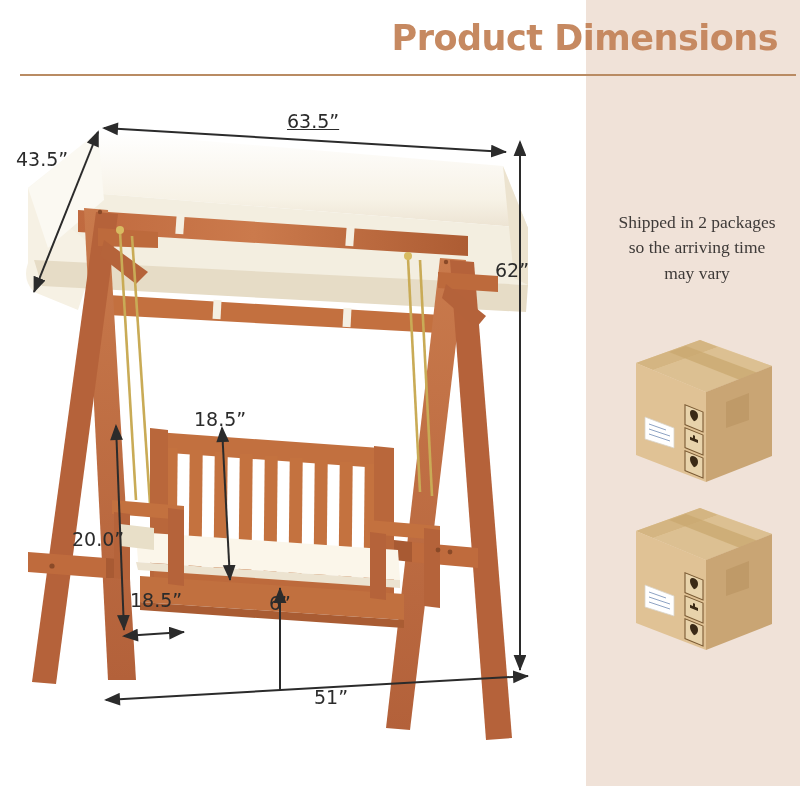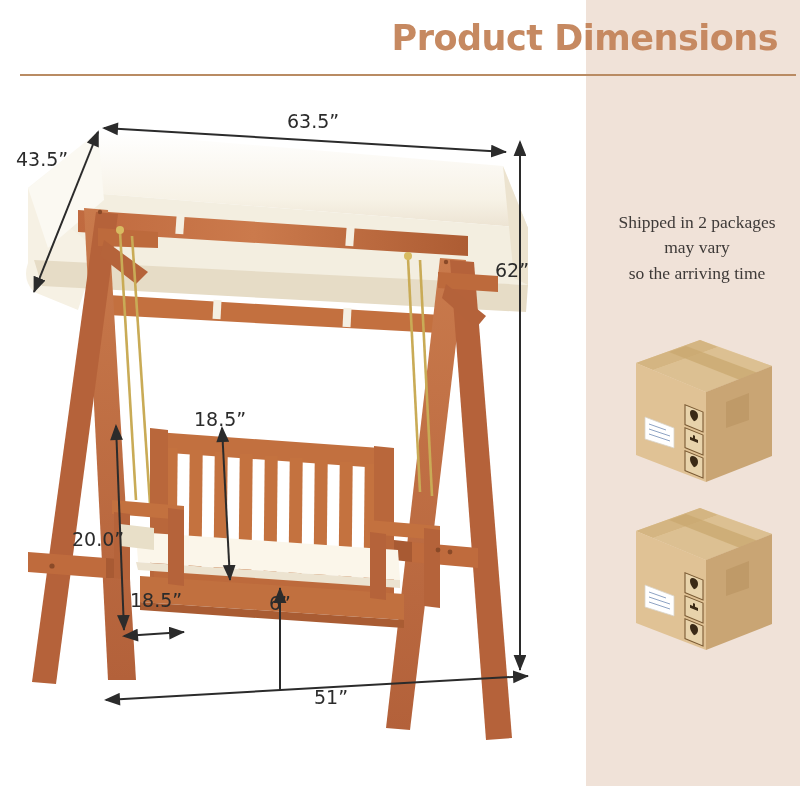--- a/index.html
+++ b/index.html
@@ -58,21 +58,21 @@
 
   
   .dim{
     position:absolute;
     font-family:"DejaVu Sans", sans-serif;
     color:#2b2b2b;
     font-size:19px;
     white-space:nowrap;
     z-index:8;
   }
-  .dim-63  {left:279px; top:110px;}
+  .dim-63  {left:279px; top:110px;text-decoration:underline;}
   .dim-435 {left:8px;   top:148px;text-align:right;}
   .dim-71  {left:487px; top:259px;}
   .dim-185a{left:186px; top:408px;}
   .dim-315 {left:64px;  top:528px;}
   .dim-185b{left:122px; top:589px;}
   .dim-16  {left:261px; top:592px;}
   .dim-66  {left:306px; top:686px;}
 
   svg{display:block;}
 </style>
@@ -81,22 +81,22 @@
 
 <div id="root">
 
   <div class="side-panel"></div>
 
   <div class="header-title">Product Dimensions</div>
   <div class="header-rule"></div>
 
   <div class="ship-note">
     <div>Shipped in 2 packages</div>
+    <div>so the arriving time</div>
     <div>may vary</div>
-    <div>so the arriving time</div>
   </div>
 
   <div class="pkg" id="pkg-1">
     <svg width="172" height="158" viewBox="0 0 172 158">
 
       <polygon points="22,31 86,8 158,34 92,60" fill="#e2c79b"></polygon>
       <polygon points="22,31 86,8 104,15 39,38" fill="#d4b582"></polygon>
       <polygon points="104,15 158,34 92,60 39,38" fill="#dcc092"></polygon>
 
       <polygon points="55,20 72,14 144,41 126,48" fill="#caa86f" opacity="0.75"></polygon>

